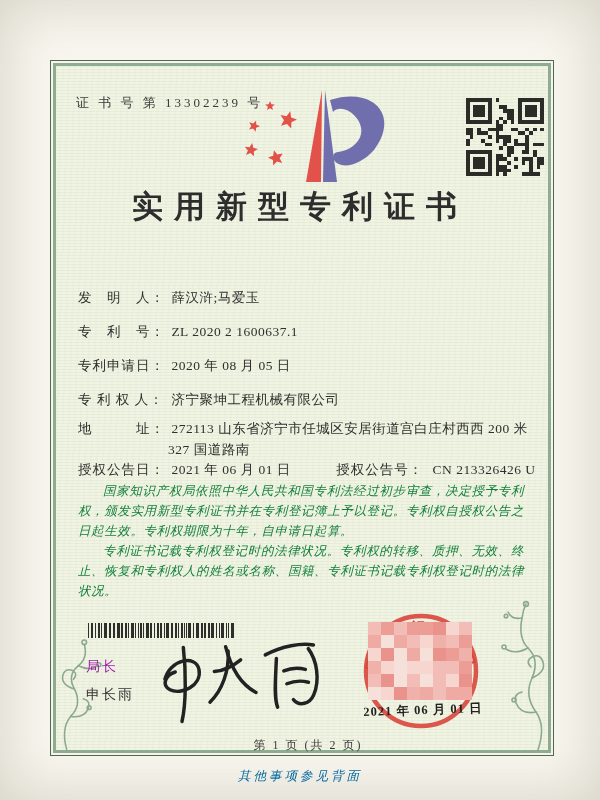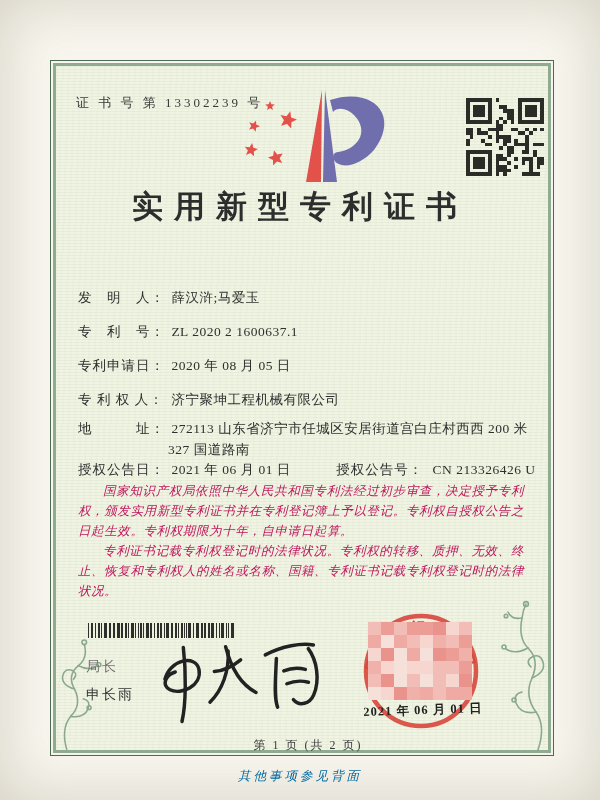--- a/index.html
+++ b/index.html
@@ -16,23 +16,23 @@
   #cert-no{left:76px;top:94px;font-size:13px;letter-spacing:3px;color:#3a3a3a;z-index:4;}
   #logo{left:236px;top:86px;width:172px;height:102px;z-index:4;}
   #qr{left:466px;top:98px;width:78px;height:78px;z-index:4;}
   #title{left:0;right:0;top:186px;text-align:center;font-size:31px;font-weight:700;letter-spacing:11px;color:#2d2d2d;z-index:4;}
   .row{position:absolute;left:78px;font-size:13.5px;color:#2f2f2f;z-index:4;white-space:nowrap;}
   .row .lbl{display:inline-block;min-width:90px;letter-spacing:1px;}
   .row .val{letter-spacing:.5px;}
   #row-addr .addr2{display:block;margin-left:90px;margin-top:3px;}
   #row-grant .pair2{margin-left:42px;}
   #paras{left:78px;top:481px;width:446px;z-index:4;}
-  #paras p{margin:0;font-size:12.5px;line-height:20px;text-indent:2em;text-align:justify;color:#be185d;font-style:italic;letter-spacing:.6px;}
+  #paras p{margin:0;font-size:12.5px;line-height:20px;text-indent:2em;text-align:justify;color:#15803d;font-style:italic;letter-spacing:.6px;}
   #barcode{left:88px;top:623px;width:148px;height:15px;z-index:4;}
-  #dg-title{left:86px;top:658px;font-family:"Liberation Sans","DejaVu Sans",sans-serif;font-size:14px;color:#737373;letter-spacing:2px;z-index:4;}
+  #dg-title{left:86px;top:658px;font-family:"Liberation Sans","DejaVu Sans",sans-serif;font-size:14px;color:#a21caf;letter-spacing:2px;z-index:4;}
   #dg-name{left:86px;top:686px;font-family:"Liberation Sans","DejaVu Sans",sans-serif;font-size:14px;color:#333;letter-spacing:2px;z-index:4;}
   #signature{left:150px;top:636px;width:195px;height:88px;z-index:4;}
   #seal{left:358px;top:608px;width:126px;height:126px;z-index:4;}
   #mosaic{left:368px;top:622px;width:104px;height:78px;display:grid;grid-template-columns:repeat(8,1fr);grid-template-rows:repeat(6,1fr);z-index:5;}
   #seal-date{left:348px;top:702px;width:150px;text-align:center;font-size:12.5px;font-weight:600;color:#23221f;transform:rotate(-2deg);z-index:6;letter-spacing:1px;}
   #page-info{left:0;right:0;top:737px;text-align:center;font-size:12px;color:#3a3a3a;letter-spacing:2px;z-index:4;padding-left:16px;}
   #back-note{left:0;right:0;top:768px;text-align:center;font-size:12.5px;color:#0369a1;letter-spacing:3px;font-style:italic;z-index:4;}
   .flourish{z-index:2;opacity:.85;}
   #flourish-left{left:55px;top:634px;width:78px;height:118px;}
   #flourish-right{left:464px;top:600px;width:86px;height:152px;transform:scaleX(-1);}

